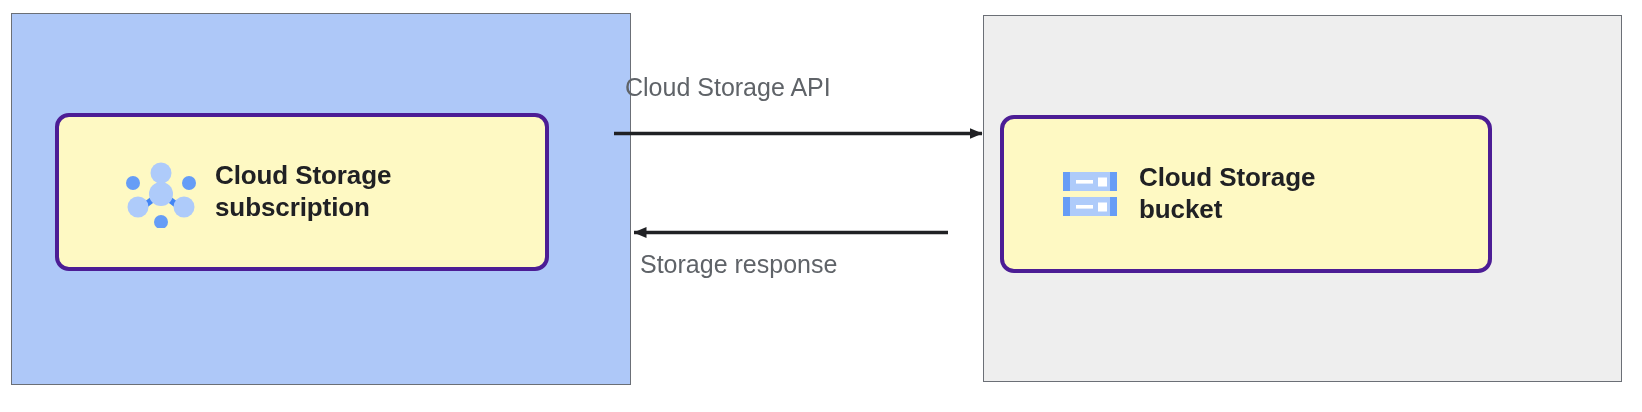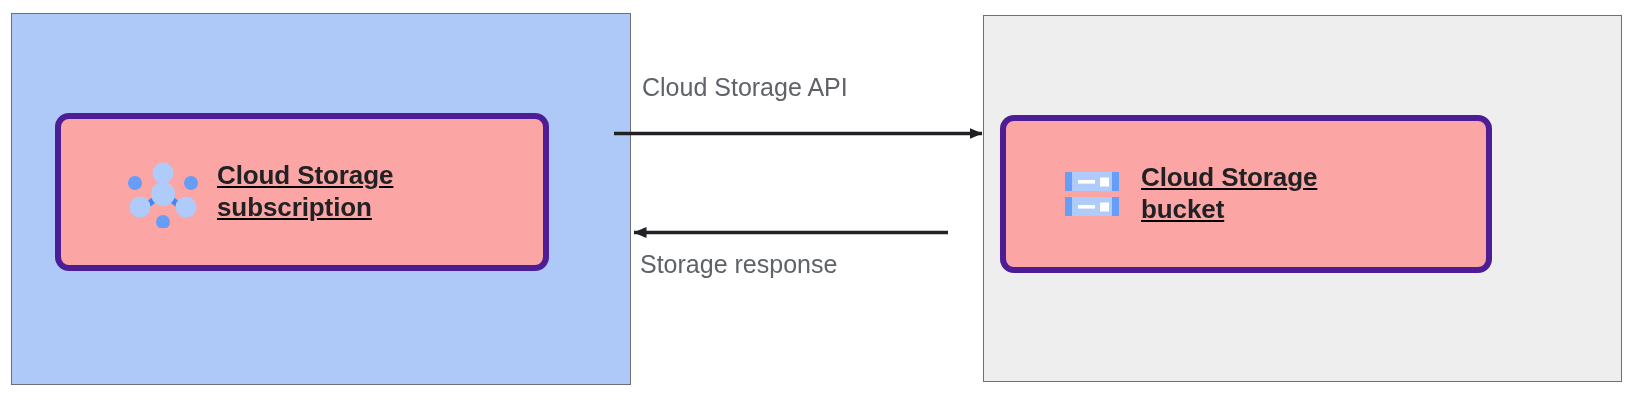--- a/index.html
+++ b/index.html
@@ -37,26 +37,25 @@
     top: 15px;
     width: 639px;
     height: 367px;
     background: #eeeeee;
   }
 
   
   .node-card {
     position: absolute;
     box-sizing: border-box;
-    background: #fca5a5;
-    border: 6px solid #4c1d95;
+    background: #fef9c3;
+    border: 4px solid #4c1d95;
     border-radius: 14px;
     display: flex;
     align-items: center;
-    text-decoration: underline;
   }
   #node-subscription {
     left: 55px;
     top: 113px;
     width: 494px;
     height: 158px;
     padding-left: 66px;
   }
   #node-bucket {
     left: 1000px;
@@ -96,21 +95,21 @@
 
   .edge-label {
     position: absolute;
     font-family: "Liberation Sans", sans-serif;
     font-size: 25px;
     font-weight: normal;
     color: #5f6368;
     white-space: nowrap;
   }
   #label-request {
-    left: 642px;
+    left: 625px;
     top: 73px;
   }
   #label-response {
     left: 640px;
     top: 250px;
   }
 </style>
 </head>
 <body>
 

